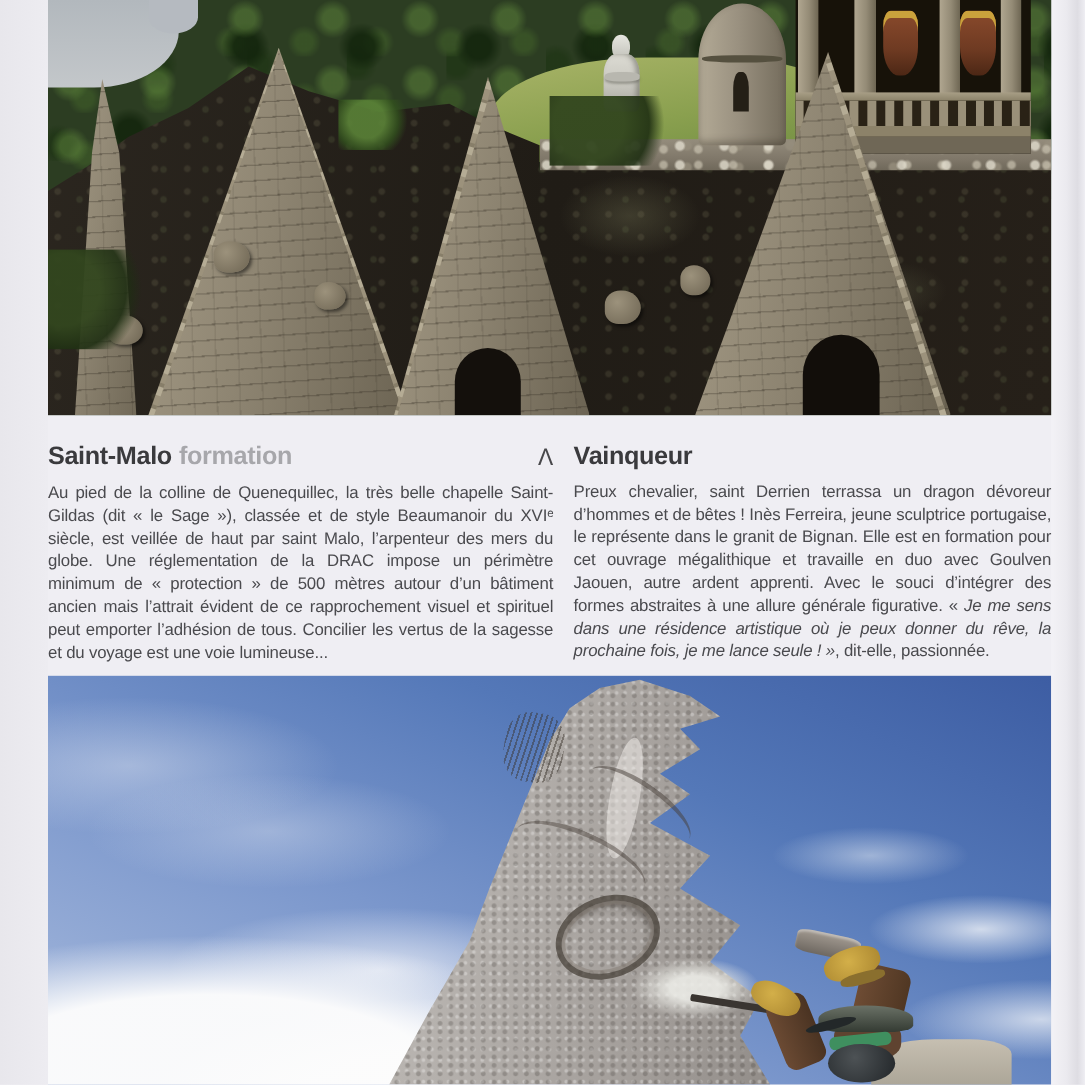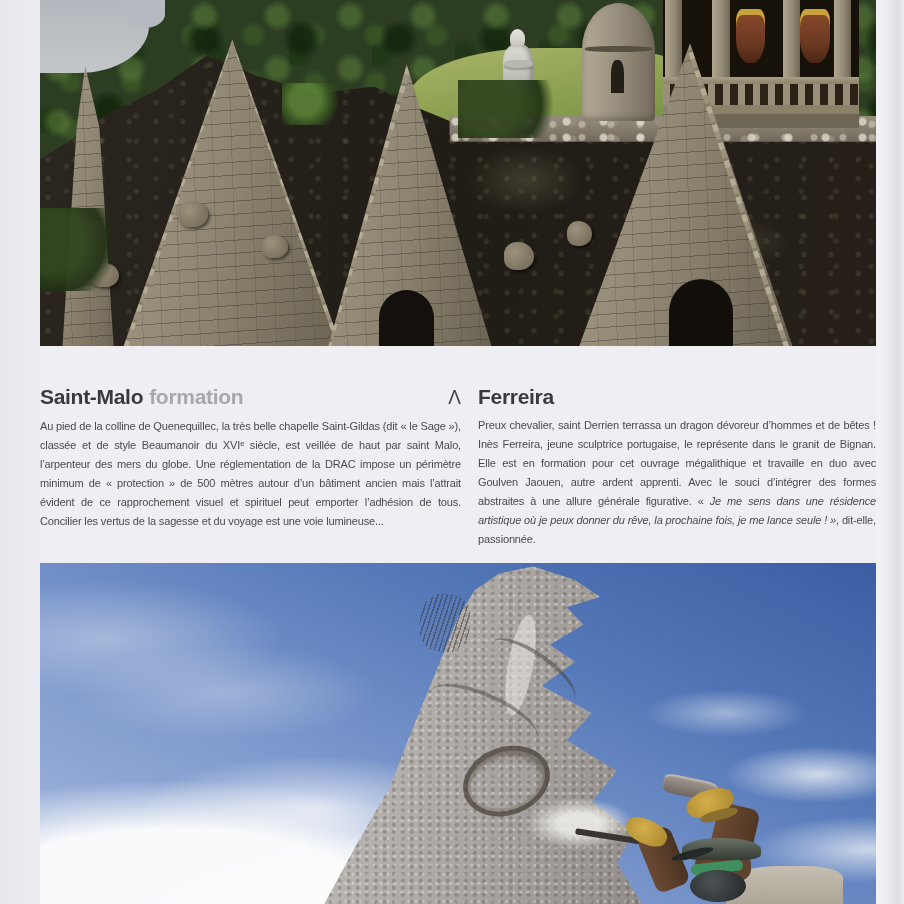--- a/index.html
+++ b/index.html
@@ -139,31 +139,31 @@
   .s-glove-right{left:77.3%;top:66.5%;width:5.8%;height:7.5%;background:radial-gradient(circle at 45% 40%,#d3af49,#a9852f);border-radius:45%;transform:rotate(-18deg);}
   .s-cuff{left:79%;top:72.5%;width:4.6%;height:3%;background:#8a6f2e;border-radius:40%;transform:rotate(-15deg);}
   .s-torso{left:82%;top:89%;width:14%;height:12%;background:linear-gradient(180deg,#c6bfb1,#aaa496);border-radius:45% 30% 0 0;}
   .s-head{left:78.3%;top:84%;width:6.8%;height:10%;background:#5f4330;border-radius:42%;}
   .s-cap{left:76.8%;top:80.5%;width:9.4%;height:6.5%;background:linear-gradient(180deg,#6a7166,#343b33);border-radius:50% 50% 25% 25%;}
   .s-cap::after{content:"";position:absolute;left:-14%;bottom:6%;width:55%;height:38%;background:#232829;border-radius:50%;transform:rotate(-14deg);}
   .s-band{left:77.9%;top:87.7%;width:6.2%;height:3.2%;background:#3f8f5f;border-radius:5px;transform:rotate(-6deg);}
   .s-resp{left:77.8%;top:90%;width:6.6%;height:9.5%;background:radial-gradient(circle at 40% 35%,#4d5255,#212528);border-radius:50%;}
 
   
-  .articles{position:absolute;left:40px;top:346px;width:836px;height:263px;padding-top:39px;box-sizing:border-box;display:flex;gap:17px;}
+  .articles{position:absolute;left:40px;top:346px;width:836px;height:263px;padding-top:23px;box-sizing:border-box;display:flex;gap:17px;}
   .col{position:relative;}
   .col-left{width:421px;}
   .col-right{width:398px;}
   h2{margin:0 0 7px 0;font-size:21px;line-height:24px;font-weight:700;letter-spacing:-0.3px;display:flex;align-items:baseline;}
   .t-strong{color:#3a3a3d;}
   .t-light{color:#a7a7ab;margin-left:6px;flex:1;}
   .marker{color:#48484b;font-size:19px;font-weight:400;letter-spacing:0;}
   .marker-up{margin-left:auto;transform:scaleY(1.05);}
   .marker-down{position:absolute;right:1px;bottom:-2px;}
-  p.body{margin:0;font-size:11px;line-height:19px;color:#4a4a4e;text-align:justify;letter-spacing:-0.15px;}
+  p.body{margin:0;font-size:14px;line-height:19px;color:#4a4a4e;text-align:justify;letter-spacing:-0.15px;}
   p.body .it{font-style:italic;}
 </style>
 </head>
 <body>
 
 <div class="edge-left"></div>
 <div class="edge-right"></div>
 
 <figure class="photo-top">
   <div class="abs t-trees"></div>
@@ -220,21 +220,21 @@
     <h2>
       <span class="t-strong">Saint-Malo</span>
       <span class="t-light">formation</span>
       <span class="marker marker-up">Λ</span>
     </h2>
     <p class="body">Au pied de la colline de Quenequillec, la très belle chapelle Saint-Gildas (dit « le Sage »), classée et de style Beaumanoir du XVIᵉ siècle, est veillée de haut par saint Malo, l’arpenteur des mers du globe. Une réglementation de la DRAC impose un périmètre minimum de « protection » de 500 mètres autour d’un bâtiment ancien mais l’attrait évident de ce rapprochement visuel et spirituel peut emporter l’adhésion de tous. Concilier les vertus de la sagesse et du voyage est une voie lumineuse...</p>
   </article>
 
   <article class="col col-right">
     <h2>
-      <span class="t-strong">Ferreira</span>
+      <span class="t-strong">Vainqueur</span>
     </h2>
     <p class="body"><span>Preux chevalier, saint Derrien terrassa un dragon dévoreur d’hommes et de bêtes ! Inès Ferreira, jeune sculptrice portugaise, le représente dans le granit de Bignan. Elle est en formation pour cet ouvrage mégalithique et travaille en duo avec Goulven Jaouen, autre ardent apprenti. Avec le souci d’intégrer des formes abstraites à une allure générale figurative. « </span><span class="it">Je me sens dans une résidence artistique où je peux donner du rêve, la prochaine fois, je me lance seule ! »</span><span>, dit-elle, passionnée.</span></p>
     <span class="marker marker-down">V</span>
   </article>
 </section>
 
 <figure class="photo-bottom">
   <div class="abs b-sky"></div>
   <div class="abs b-clouds"></div>
   <div class="abs b-sculpt"></div>

